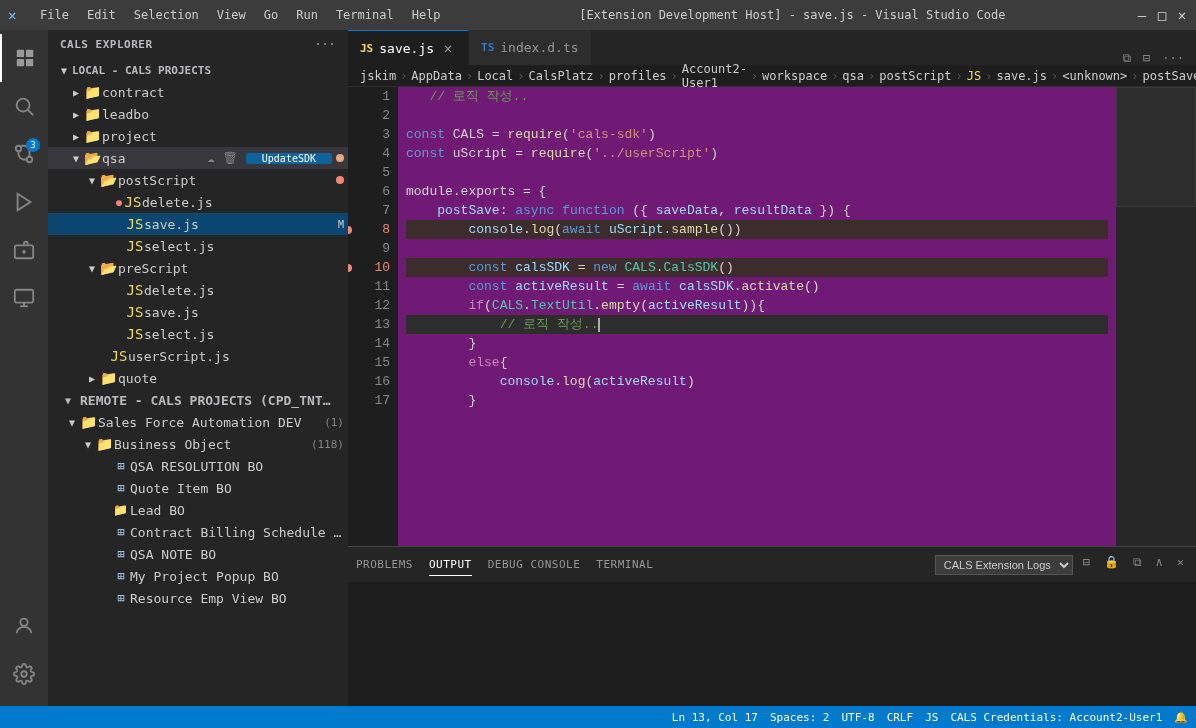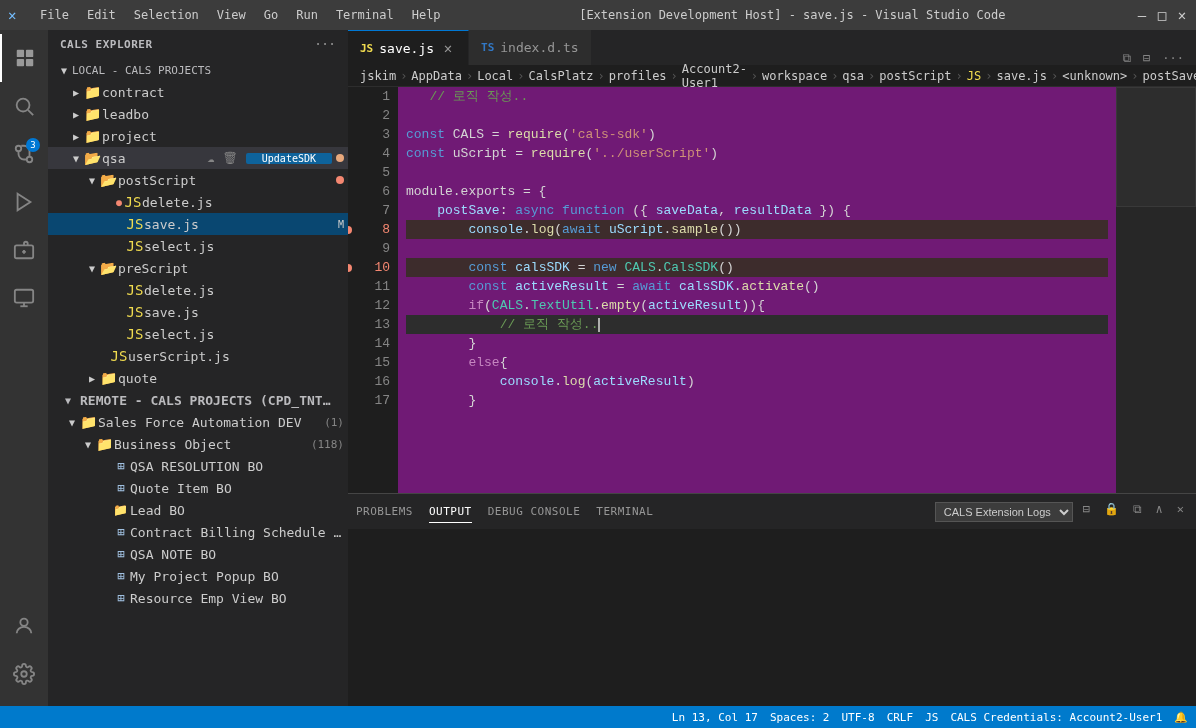--- a/index.html
+++ b/index.html
@@ -349,21 +349,21 @@
     .minimap {
       width: 80px;
       background: #1e1e1e;
       flex-shrink: 0;
       overflow: hidden;
       opacity: 0.6;
     }
 
     
     .panel {
-      height: 213px;
+      height: 160px;
       background: #1e1e1e;
       border-top: 1px solid #454545;
       display: flex;
       flex-direction: column;
       flex-shrink: 0;
     }
     .panel-tabs {
       height: 35px;
       background: #252526;
       display: flex;
@@ -526,21 +526,21 @@
       <span>CALS EXPLORER</span>
       <div class="sidebar-header-actions">
         <span style="cursor:pointer;">···</span>
       </div>
     </div>
     <div class="sidebar-content">
 
       <div class="tree-item">
         <div class="tree-indent" style="width:8px;"></div>
         <span class="tree-arrow">▼</span>
-        <span class="tree-label" style="font-size:11px;font-weight:normal;color:#bbbbbe;text-transform:uppercase;">LOCAL - CALS PROJECTS</span>
+        <span class="tree-label" style="font-size:11px;font-weight:bold;color:#bbbbbe;text-transform:uppercase;">LOCAL - CALS PROJECTS</span>
       </div>
 
       <div class="tree-item">
         <div class="tree-indent" style="width:20px;"></div>
         <span class="tree-arrow">▶</span>
         <span class="tree-icon folder-icon">📁</span>
         <span class="tree-label">contract</span>
       </div>
 
       <div class="tree-item">

